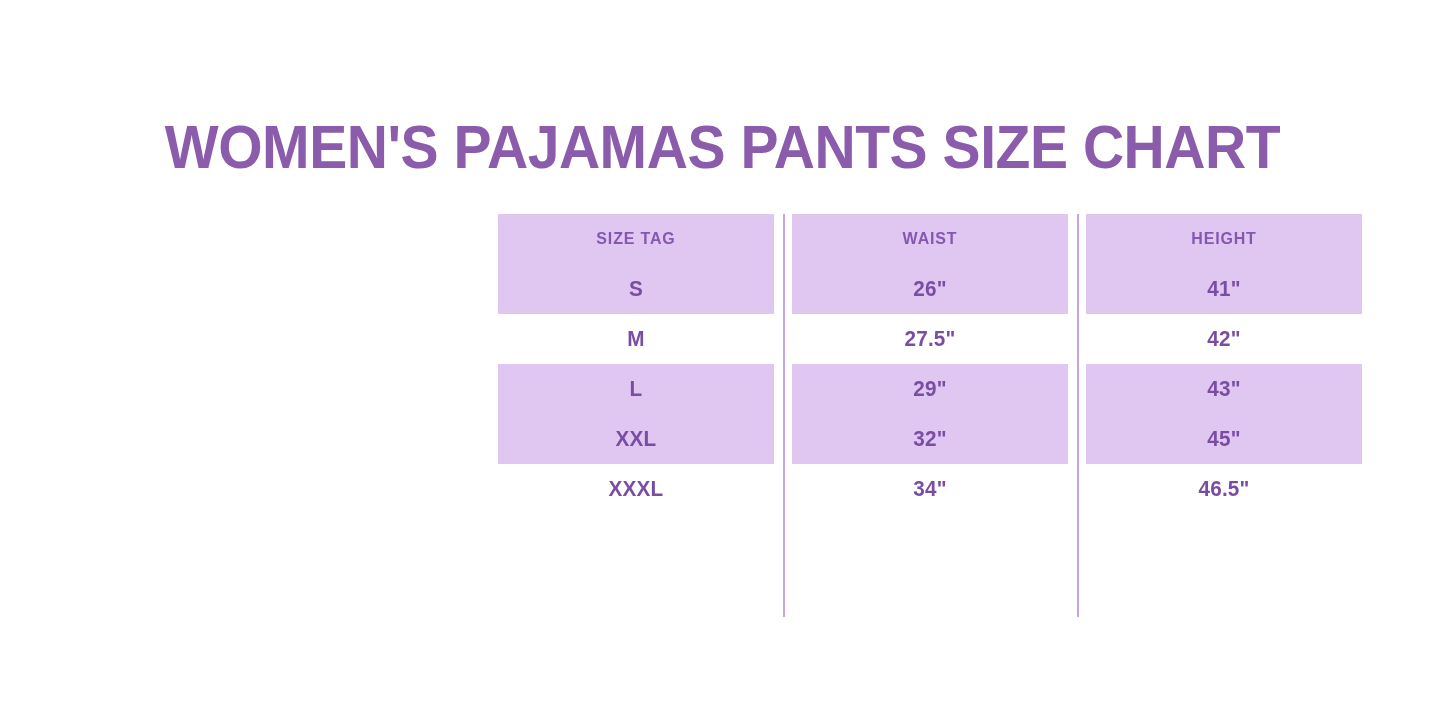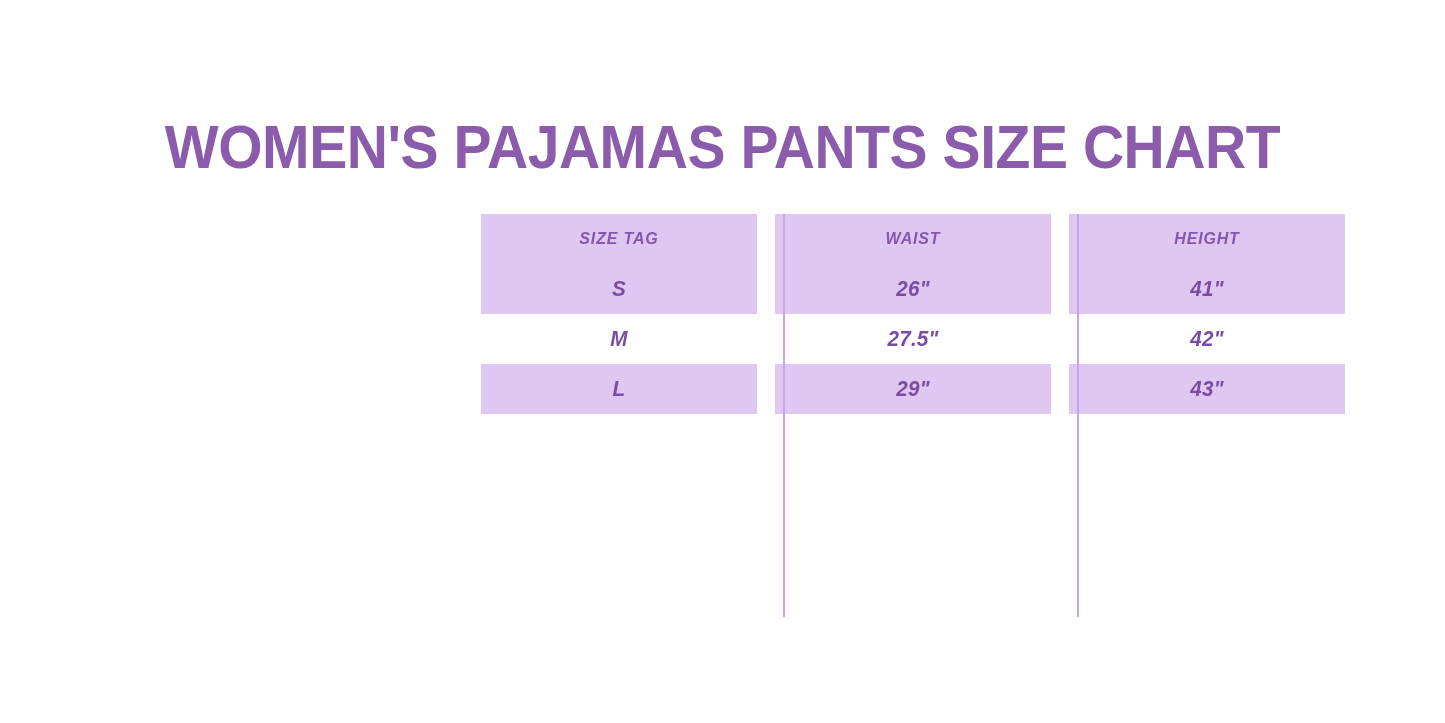--- a/index.html
+++ b/index.html
@@ -37,26 +37,25 @@
     line-height: 74px;
     letter-spacing: -0.5px;
     transform: scaleX(0.92);
     transform-origin: center center;
     white-space: nowrap;
   }
 
   
   .size-table {
     position: absolute;
-    left: 472px;
+    left: 489px;
     top: 214px;
     width: 882px;
     border-collapse: collapse;
     table-layout: fixed;
-    font-style: italic;
   }
 
   .size-table col {
     width: 294px;
   }
 
   .size-table th,
   .size-table td {
     height: 50px;
     padding: 0;
@@ -129,19 +128,29 @@
       <tr class="row-plain">
         <td>M</td>
         <td>27.5"</td>
         <td>42"</td>
       </tr>
       <tr class="row-alt">
         <td>L</td>
         <td>29"</td>
         <td>43"</td>
       </tr>
+      <tr class="row-alt">
+        <td>XXL</td>
+        <td>32"</td>
+        <td>45"</td>
+      </tr>
+      <tr class="row-plain">
+        <td>XXXL</td>
+        <td>34"</td>
+        <td>46.5"</td>
+      </tr>
     </tbody>
   </table>
 
   <div class="col-divider d1"></div>
   <div class="col-divider d2"></div>
 
 </div>
 
 </body></html>

